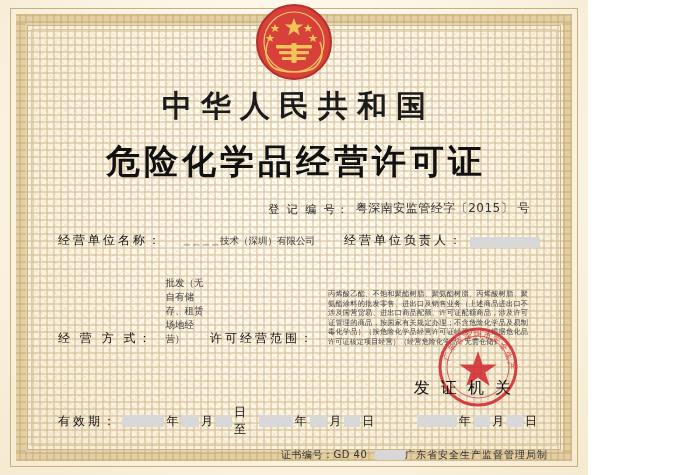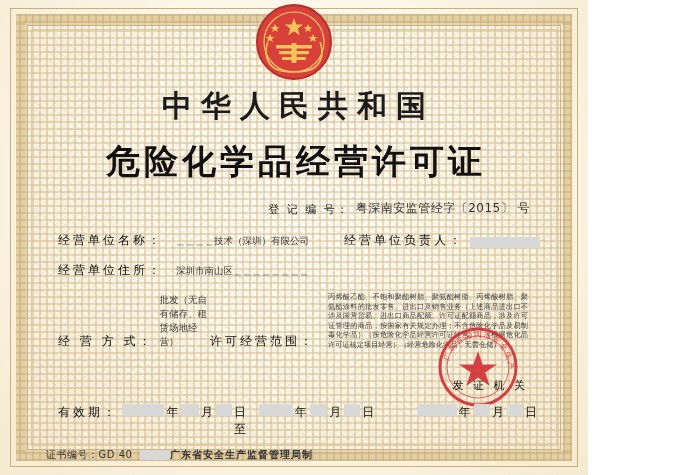--- a/index.html
+++ b/index.html
@@ -159,21 +159,21 @@
     font-size: 12px;
     color: #111;
     letter-spacing: 3px;
     white-space: nowrap;
     font-family: "DejaVu Sans", sans-serif;
     line-height: 16px;
     flex: none;
   }
   .f-label.w-name { width: 112px; text-align: justify; }
   .f-value {
-    margin-left: 6px;
+    margin-left: 12px;
     font-size: 9.5px;
     color: #3a3a3a;
     line-height: 14px;
   }
 
   .scope-text {
     margin-left: 6px;
     font-size: 7.2px;
     line-height: 9.5px;
     color: #3f3f3f;
@@ -185,53 +185,54 @@
     position: absolute;
     right: 68px;
     top: 325px;
     width: 84px;
     height: 84px;
     opacity: .85;
   }
 
   .issuer-row {
     position: absolute;
-    right: 60px;
+    right: 74px;
     top: 378px;
-    font-size: 11px;
+    font-size: 16px;
     letter-spacing: 3px;
     color: #111;
     padding-left: 20px;
   }
 
   .valid-row {
     position: absolute;
     left: 58px;
     right: 48px;
     top: 404px;
     display: flex;
+    align-items: center;
     font-size: 12px;
     color: #111;
   }
   .valid-label { letter-spacing: 3px; white-space: nowrap; }
   .date-piece { font-size: 12px; letter-spacing: 1px; margin: 0 2px; }
 
   .footer {
     position: absolute;
     left: 46px;
     right: 40px;
     bottom: 13px;
     display: flex;
-    justify-content: flex-start;
+    justify-content: flex-end;
     align-items: center;
     font-size: 10px;
     color: #333;
   }
   .footer-left { letter-spacing: .5px; }
-  .footer-right { letter-spacing: 1px; font-weight: bold; }
+  .footer-right { letter-spacing: 1px; }
 </style>
 </head>
 <body>
 
 <div class="cert">
 
   <div class="border-outer"></div>
   <div class="border-band"></div>
   <div class="border-inner"></div>
   <div class="border-inner2"></div>
@@ -279,24 +280,20 @@
         <span class="f-label w-name">经营单位名称：</span>
         <span class="f-value">＿＿＿＿技术（深圳）有限公司</span>
       </div>
       <div class="col col-right">
         <span class="f-label">经营单位负责人：</span>
         <span class="redact" style="width:70px;height:11px;margin-left:6px;"></span>
       </div>
     </div>
 
     <div class="field-row">
-      <div class="col col-left">
-        <span class="f-label w-name">经营单位住所：</span>
-        <span class="f-value">深圳市南山区＿＿＿＿＿＿＿＿</span>
-      </div>
     </div>
 
     <div class="field-row">
       <div class="col col-right">
         <span class="f-label">经 营 方 式：</span>
         <span class="f-value">批发（无自有储存、租赁场地经营）</span>
       </div>
       <div class="col col-left">
         <span class="f-label w-name">许可经营范围：</span>
         <span class="scope-text">丙烯酸乙酯、不饱和聚酯树脂、聚氨酯树脂、丙烯酸树脂、聚氨酯涂料的批发零售、进出口及销售业务（上述商品进出口不涉及国营贸易、进出口商品配额、许可证配额商品，涉及许可证管理的商品，按国家有关规定办理；不含危险化学品及易制毒化学品）（按危险化学品经营许可证经营），（根据危化品许可证核定项目经营）（经营危险化学品，无需仓储）。</span>

